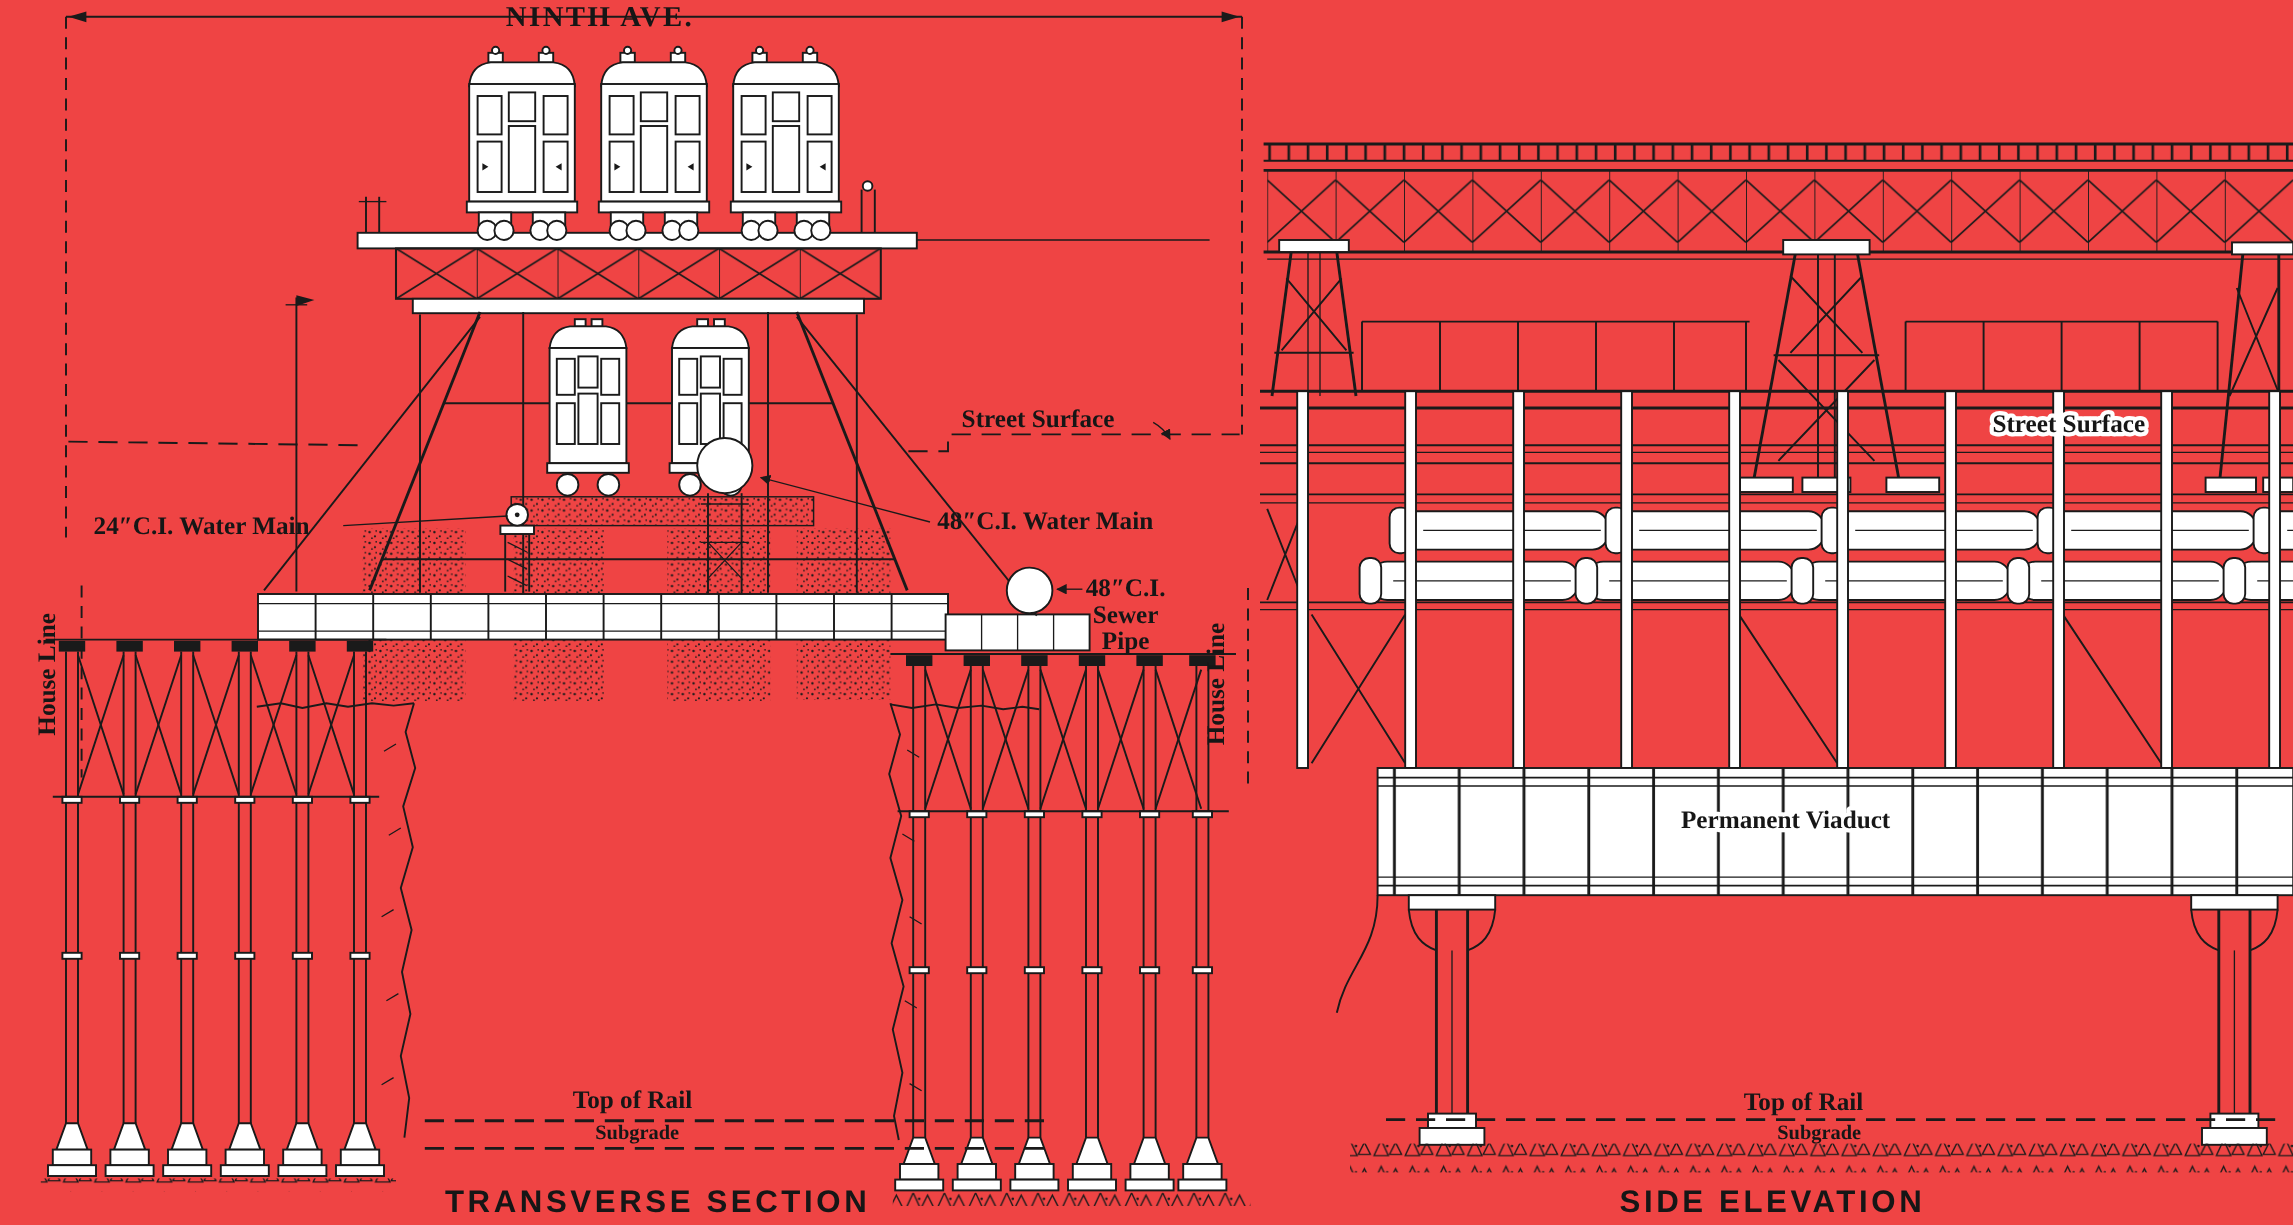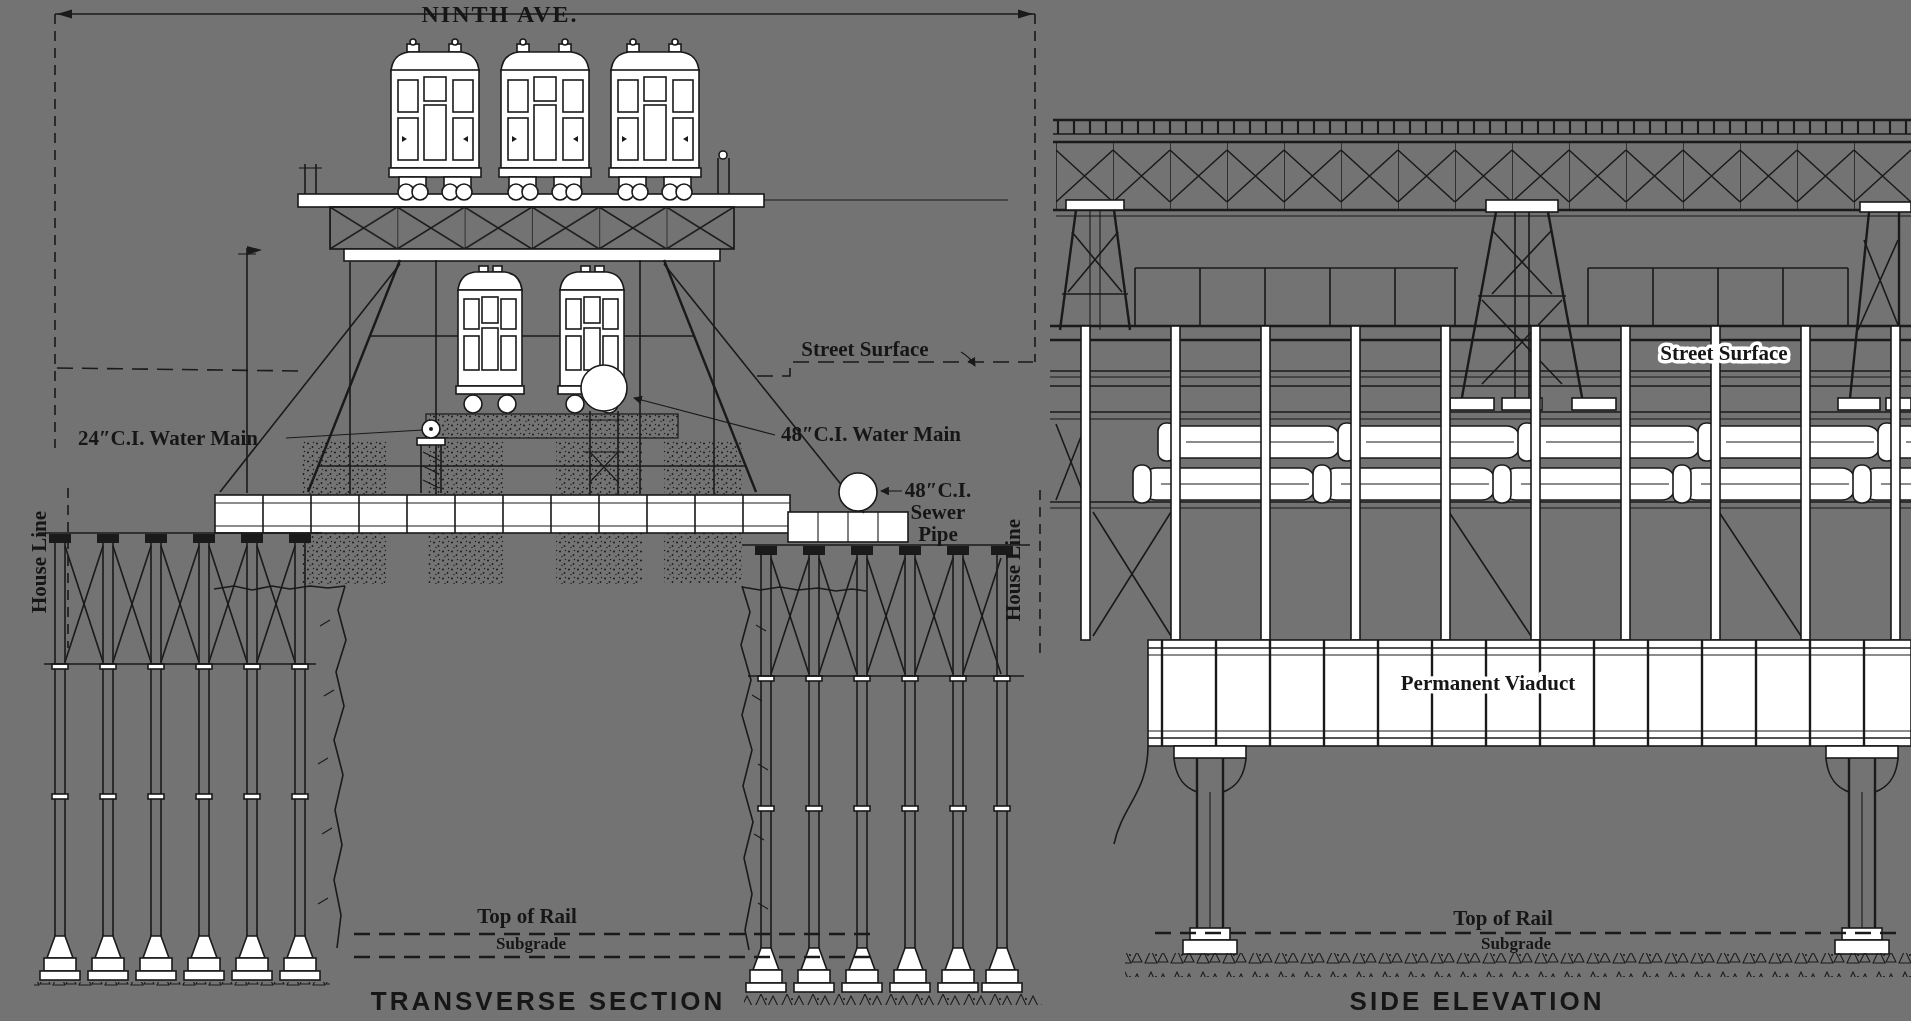--- a/index.html
+++ b/index.html
@@ -1,16 +1,16 @@
 <!DOCTYPE html>
 <html><head>
 <meta charset="utf-8">
 <style>
   html,body{margin:0;padding:0;background:#fff;}
-  .sheet{position:relative;width:1911px;height:1021px;background:#737373;overflow:hidden;}
+  .sheet{position:relative;width:1911px;height:1021px;background:#ef4444;overflow:hidden;}
   svg text{fill:#161616;}
   .ln{stroke:#1a1a1a;fill:none;stroke-width:1.6;}
   .ln2{stroke:#1a1a1a;fill:none;stroke-width:2.4;}
   .thin{stroke-width:1.1;}
   .wf{fill:#fff;stroke:#1a1a1a;stroke-width:1.6;}
   .bk{fill:#1a1a1a;stroke:none;}
   .dsh{stroke-dasharray:16 9;}
   .dsh2{stroke-dasharray:10 7;}
   .lbl{font:bold 21px "Liberation Serif", serif;}
   .lbl-lg{font:bold 24px "Liberation Serif", serif;letter-spacing:2px;}

